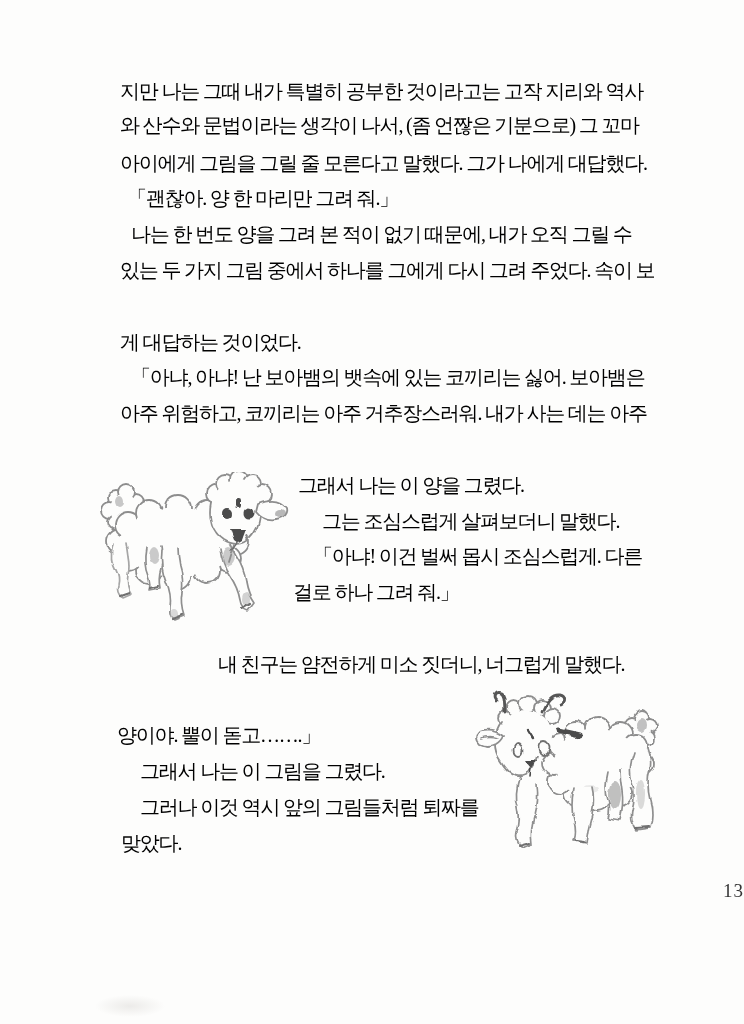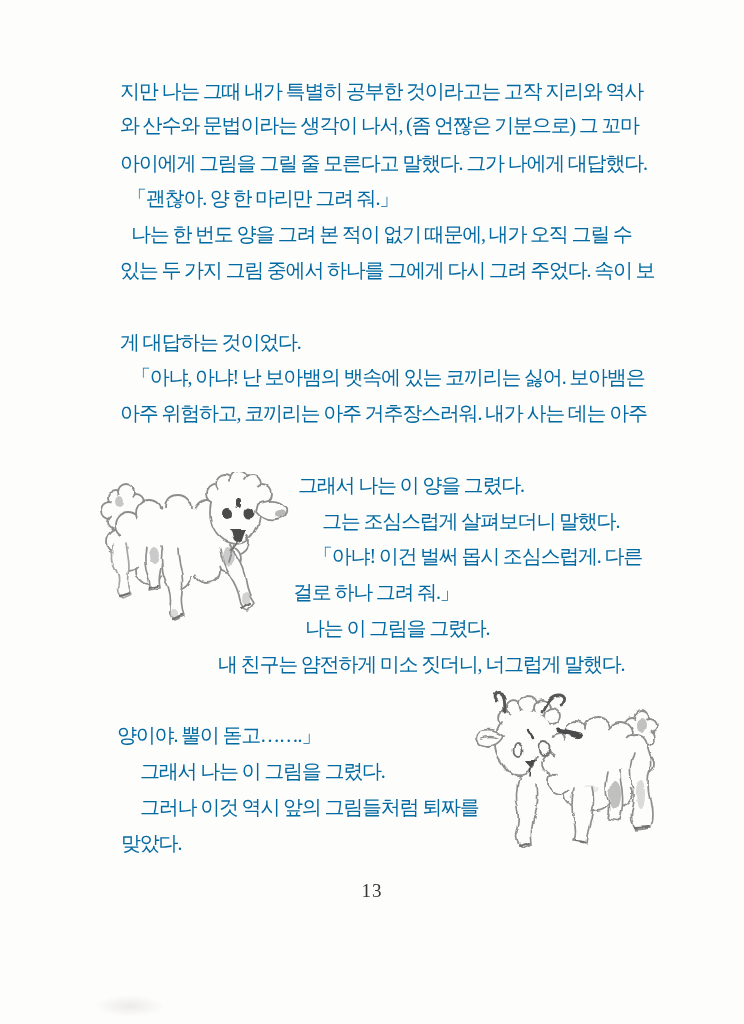--- a/index.html
+++ b/index.html
@@ -11,27 +11,27 @@
   }
   .page{
     position:relative;width:744px;height:1024px;
     background:#fdfdfc;
   }
   .line{
     position:absolute;
     font-size:20px;
     line-height:28px;
     letter-spacing:-1.2px;
-    color:#0369a1;
+    color:#000000;
     white-space:nowrap;
   }
   .page-number{
     position:absolute;
     left:0;top:880px;width:744px;
-    text-align:center;
+    text-align:right;
     font-size:19px;
     letter-spacing:1px;
     color:#363636;
   }
   .sketch{position:absolute;}
   .smudge{
     position:absolute;left:95px;top:995px;width:70px;height:22px;
     background:radial-gradient(closest-side,rgba(175,170,165,0.22),rgba(175,170,165,0));
   }
 </style>
@@ -59,21 +59,20 @@
   <div class="line" style="left:127px;top:184px">「괜찮아. 양 한 마리만 그려 줘.」</div>
   <div class="line" style="left:131px;top:220px">나는 한 번도 양을 그려 본 적이 없기 때문에, 내가 오직 그릴 수</div>
   <div class="line" style="left:120px;top:256px">있는 두 가지 그림 중에서 하나를 그에게 다시 그려 주었다. 속이 보</div>
   <div class="line" style="left:120px;top:328px">게 대답하는 것이었다.</div>
   <div class="line" style="left:131px;top:363px">「아냐, 아냐! 난 보아뱀의 뱃속에 있는 코끼리는 싫어. 보아뱀은</div>
   <div class="line" style="left:120px;top:399px">아주 위험하고, 코끼리는 아주 거추장스러워. 내가 사는 데는 아주</div>
   <div class="line" style="left:298px;top:471px">그래서 나는 이 양을 그렸다.</div>
   <div class="line" style="left:322px;top:507px">그는 조심스럽게 살펴보더니 말했다.</div>
   <div class="line" style="left:313px;top:542px">「아냐! 이건 벌써 몹시 조심스럽게. 다른</div>
   <div class="line" style="left:293px;top:578px">걸로 하나 그려 줘.」</div>
-  <div class="line" style="left:305px;top:614px">나는 이 그림을 그렸다.</div>
   <div class="line" style="left:218px;top:650px">내 친구는 얌전하게 미소 짓더니, 너그럽게 말했다.</div>
   <div class="line" style="left:117px;top:721px">양이야. 뿔이 돋고…….」</div>
   <div class="line" style="left:140px;top:757px">그래서 나는 이 그림을 그렸다.</div>
   <div class="line" style="left:140px;top:793px">그러나 이것 역시 앞의 그림들처럼 퇴짜를</div>
   <div class="line" style="left:121px;top:829px">맞았다.</div>
 
   <svg class="sketch" style="left:98px;top:472px" width="200" height="180" viewBox="0 0 200 180">
     <g filter="url(#roughen)" stroke-linecap="round" stroke-linejoin="round">
 
       <g fill="#fdfdfc" stroke="#8d8d8d" stroke-width="1.8">

